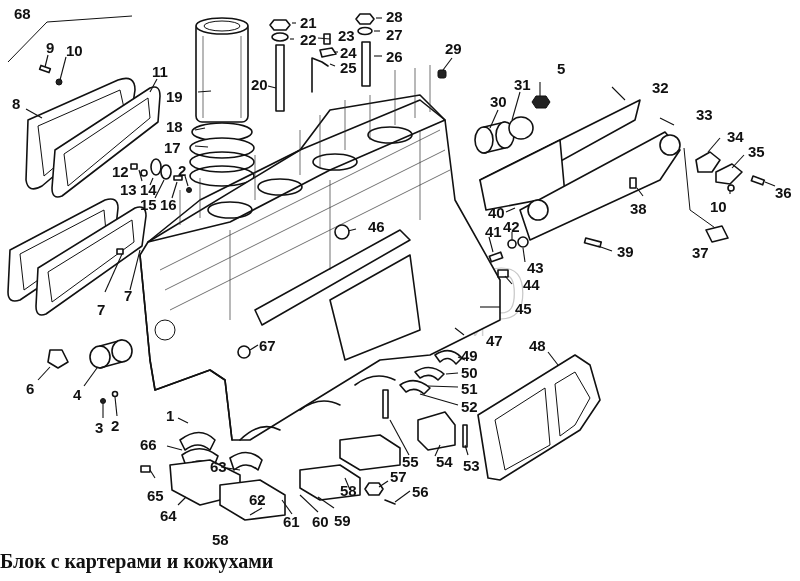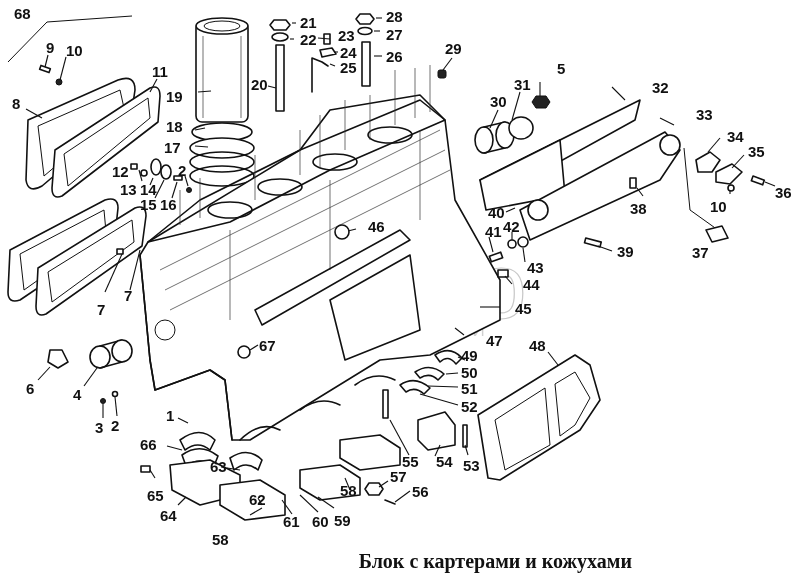--- a/index.html
+++ b/index.html
@@ -7,21 +7,21 @@
   #diagram { position:absolute; left:0; top:0; width:800px; height:581px; }
   .ln { fill:none; stroke:#111; stroke-width:1.6; stroke-linejoin:round; stroke-linecap:round; }
   .ln-thin { fill:none; stroke:#111; stroke-width:1; }
   .fill-w { fill:#fff; stroke:#111; stroke-width:1.6; stroke-linejoin:round; }
   .fill-d { fill:#222; stroke:#111; stroke-width:1; }
   .hatch { fill:none; stroke:#333; stroke-width:0.7; }
   .leader { fill:none; stroke:#111; stroke-width:1.1; }
   .lbl { font-family:"Liberation Sans", sans-serif; font-weight:bold; font-size:15px; fill:#111; }
   .wm { font-family:"Liberation Sans", sans-serif; fill:none; stroke:#c8c8c8; stroke-width:1.2; }
   .wm-sub { font-family:"Liberation Sans", sans-serif; font-size:17px; fill:#d0d0d0; letter-spacing:2px; }
-  #caption { position:absolute; left:0; width:632px; top:550px; text-align:right;
+  #caption { position:absolute; left:0; width:632px; top:550px; text-align:left;
              font-family:"Liberation Serif", serif; font-weight:bold; font-size:20px; color:#111; }
 </style>
 </head>
 <body>
 
 <svg id="diagram" viewBox="0 0 800 581" xmlns="http://www.w3.org/2000/svg">
 
   <g>
     <circle class="wm" cx="258" cy="282" r="58"></circle>
     <text class="wm" x="300" y="318" font-size="92">ботго</text>

